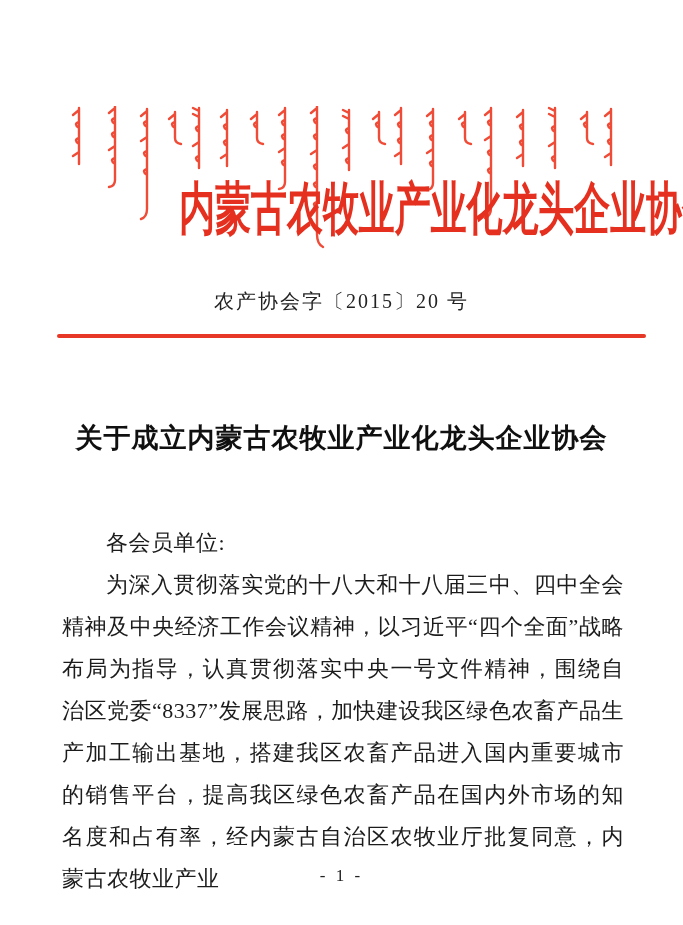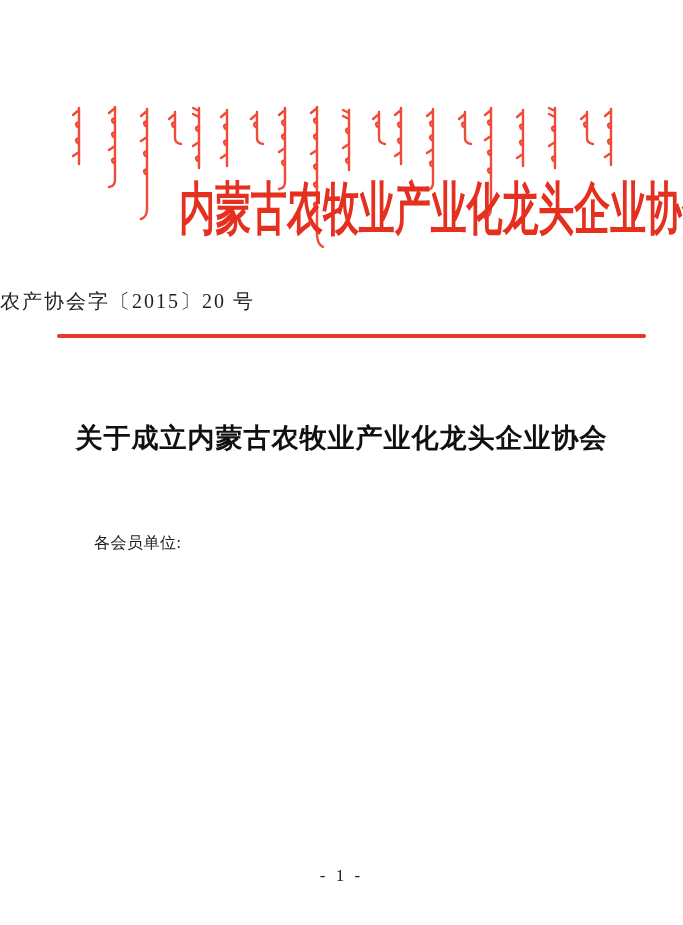--- a/index.html
+++ b/index.html
@@ -26,37 +26,37 @@
   .org-title span{
     display:inline-block;
     font-size:57px;font-weight:700;color:#e5301f;
     white-space:nowrap;
     transform:scaleX(0.63);transform-origin:center;
     letter-spacing:0;
   }
   
   .doc-number{
     position:absolute;top:288px;left:0;width:100%;
-    text-align:left;font-size:20px;letter-spacing:2px;color:#222222;
+    text-align:center;font-size:20px;letter-spacing:2px;color:#222222;
   }
   
   .red-rule{
     position:absolute;top:334px;left:57px;width:589px;height:4px;
     background:#e73726;border-radius:2px;
   }
   
   .notice-title{
     position:absolute;top:416px;left:0;width:100%;
     text-align:center;font-size:27px;font-weight:700;
     line-height:44px;letter-spacing:1px;color:#101010;margin:0;
   }
   
   .body-text{
     position:absolute;top:522px;left:62px;width:562px;
-    font-size:16px;line-height:42px;letter-spacing:0.5px;
+    font-size:22px;line-height:42px;letter-spacing:0.5px;
     color:#1c1c1c;text-align:justify;
   }
   .body-text p{margin:0;text-indent:2em;}
   .salutation{text-indent:0;}
   
   .page-number{
     position:absolute;top:866px;left:0;width:100%;
     text-align:center;font-size:17px;letter-spacing:3px;color:#222222;
   }
 </style>
@@ -116,17 +116,18 @@
   <div class="doc-number">农产协会字〔2015〕20 号</div>
 
   <div class="red-rule"></div>
 
   <h2 class="notice-title">
     <span>关于成立内蒙古农牧业产业化龙头企业协会</span><br>
   </h2>
 
   <div class="body-text">
     <p class="salutation">各会员单位:</p>
+    <p>为深入贯彻落实党的十八大和十八届三中、四中全会精神及中央经济工作会议精神，以习近平“四个全面”战略布局为指导，认真贯彻落实中央一号文件精神，围绕自治区党委“8337”发展思路，加快建设我区绿色农畜产品生产加工输出基地，搭建我区农畜产品进入国内重要城市的销售平台，提高我区绿色农畜产品在国内外市场的知名度和占有率，经内蒙古自治区农牧业厅批复同意，内蒙古农牧业产业</p>
   </div>
 
   <div class="page-number">- 1 -</div>
 
 </div>
 
 </body></html>

